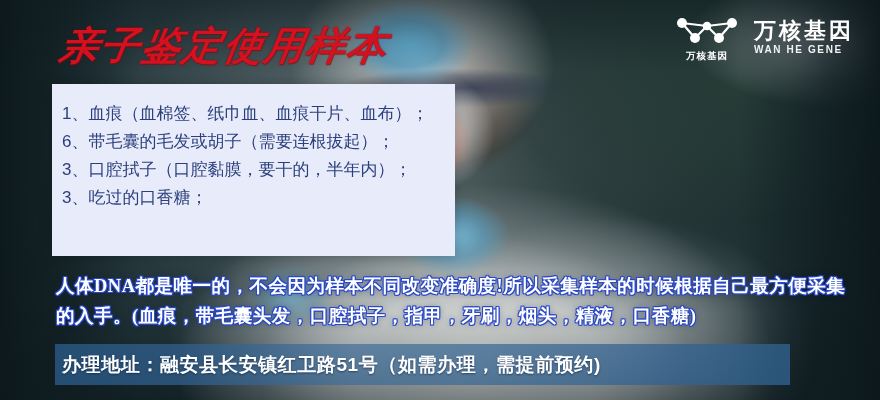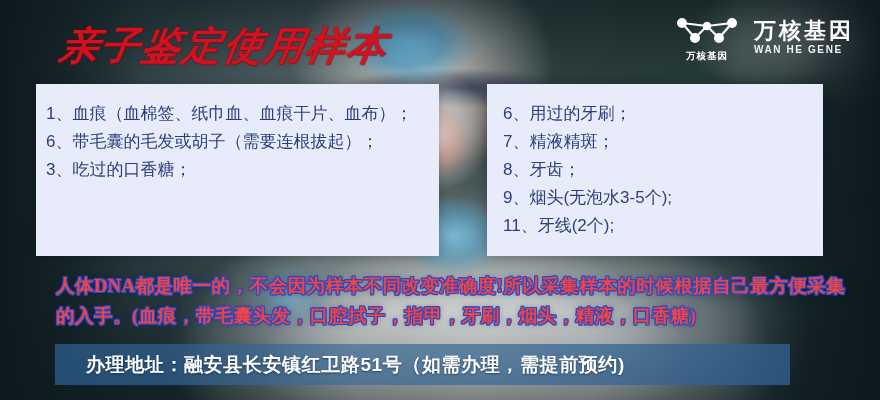--- a/index.html
+++ b/index.html
@@ -106,57 +106,57 @@
   }
 
   
   .panel {
     position:absolute;
     top:84px; height:172px;
     background:#e8ecfa;
     padding:16px 0 0 10px;
     box-shadow:0 0 12px rgba(0,0,0,.25);
   }
-  .panel-left  { left:36px;  width:403px; }
+  .panel-left  { left:52px;  width:403px; }
   .panel-right { left:487px; width:336px; padding-left:16px; }
 
   .panel ul { list-style:none; }
   .panel li {
     font-size:17px;
     line-height:28px;
     color:#2b3f7d;
     white-space:nowrap;
     font-family:"Liberation Sans","DejaVu Sans",sans-serif;
   }
 
   
   .para {
     position:absolute; left:56px; top:271px; width:800px;
     font-family:"Liberation Serif","DejaVu Serif",serif;
     font-size:18.5px; font-weight:700;
     line-height:30px;
-    color:#ef4444;
+    color:#ffffff;
     letter-spacing:.5px;
     text-shadow:
        1px 0 0 #2a49c8, -1px 0 0 #2a49c8,
        0 1px 0 #2a49c8, 0 -1px 0 #2a49c8,
        1px 1px 0 #2a49c8, -1px -1px 0 #2a49c8,
        1px -1px 0 #2a49c8, -1px 1px 0 #2a49c8,
        0 0 6px rgba(20,30,90,.55);
   }
 
   
   .addr {
     position:absolute; left:55px; top:344px;
     width:735px; height:41px;
     background:linear-gradient(90deg, rgba(44,92,139,.78) 0%, rgba(58,106,152,.66) 40%, rgba(48,96,142,.80) 100%);
     display:flex; align-items:center;
   }
   .addr-text {
-    padding-left:31px;
+    padding-left:7px;
     font-size:19px; font-weight:700;
     color:#ffffff;
     letter-spacing:.6px;
     white-space:nowrap;
     text-shadow:0 1px 2px rgba(10,30,60,.6);
   }
 </style>
 </head>
 <body>
 
@@ -201,33 +201,25 @@
     <div class="logo-words">
       <span class="logo-cn">万核基因</span>
       <span class="logo-en">WAN HE GENE</span>
     </div>
   </div>
 
   <div class="panel panel-left">
     <ul>
       <li>1、血痕（血棉签、纸巾血、血痕干片、血布）；</li>
       <li>6、带毛囊的毛发或胡子（需要连根拔起）；</li>
+      <li>3、口腔拭子（口腔黏膜，要干的，半年内）；</li>
       <li>3、吃过的口香糖；</li>
     </ul>
   </div>
 
-  <div class="panel panel-right">
-    <ul>
-      <li>6、用过的牙刷；</li>
-      <li>7、精液精斑；</li>
-      <li>8、牙齿；</li>
-      <li>9、烟头(无泡水3-5个);</li>
-      <li>11、牙线(2个);</li>
-    </ul>
-  </div>
 
   <div class="para">人体DNA都是唯一的，不会因为样本不同改变准确度!所以采集样本的时候根据自己最方便采集的入手。(血痕，带毛囊头发，口腔拭子，指甲，牙刷，烟头，精液，口香糖)</div>
 
   <div class="addr">
     <span class="addr-text">办理地址：融安县长安镇红卫路51号（如需办理，需提前预约)</span>
   </div>
 
 </div>
 
 </body></html>

